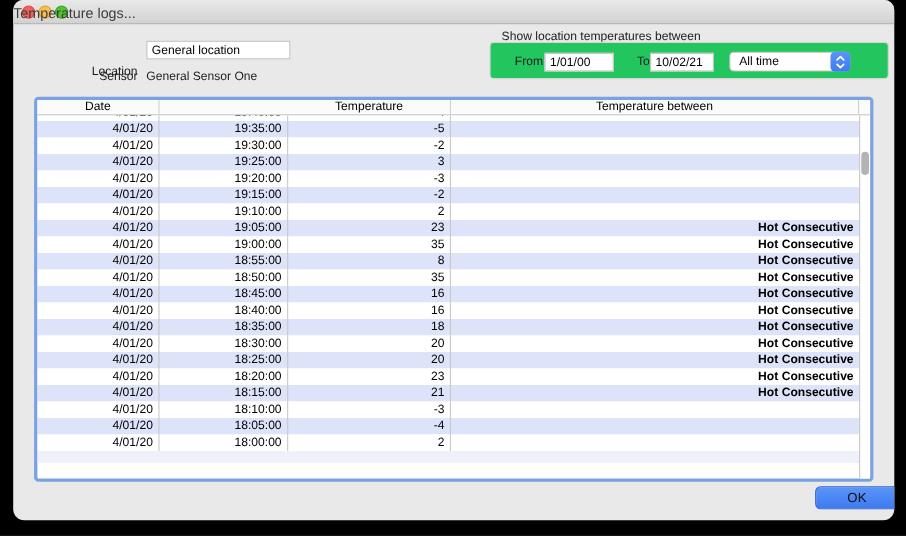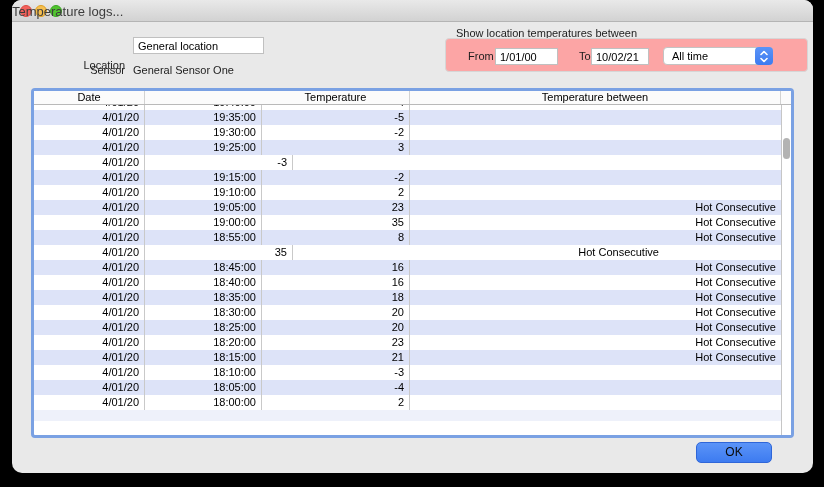--- a/index.html
+++ b/index.html
@@ -21,21 +21,21 @@
 
   
   .lbl { position:absolute; font-size:11px; color:#1d1d1d; }
   .lbl.right { width:83px; text-align:right; }
   .textfield { position:absolute; background:#fff; border:1px solid #c0c0c0;
                font-size:11px; color:#000; padding:0 4px;
                font-family:"Liberation Sans", sans-serif; }
   .static-value { position:absolute; font-size:11px; color:#1d1d1d; }
 
   .groupbox { position:absolute; left:433px; top:38px; width:363px; height:34px;
-              background:#fca5a5; border:1px solid #d6d6d6; border-radius:4px; }
+              background:#22c55e; border:1px solid #d6d6d6; border-radius:4px; }
   .groupbox .lbl-inline { position:absolute; top:11px; font-size:11px; color:#1d1d1d; }
 
   .dropdown { position:absolute; left:217px; top:8px; width:110px; height:18px;
               background:#fff; border:1px solid #c3c3c3; border-radius:4px; }
   .dropdown .dd-text { position:absolute; left:8px; top:2px; font-size:11px; color:#000; }
   .dropdown .dd-cap { position:absolute; right:-1px; top:-1px; width:18px; height:18px;
               border-radius:4px; background:linear-gradient(var(--accent-light), var(--accent));
               display:flex; align-items:center; justify-content:center; }
 
   
@@ -49,30 +49,30 @@
   .h-breach { width:371px; } .h-scroll { width:10px; border-right:none; }
 
   .tbody { position:absolute; left:0; top:14px; bottom:0; width:747px; overflow:hidden; }
   .trow { display:flex; height:15px; background:#fff; }
   .trow.alt { background:var(--alt-row); }
   .trow.clipped { margin-top:-10px; }
   .cell { font-size:11px; color:#000; line-height:15px; text-align:right;
           padding-right:5px; border-right:1px solid #c9c9c9;
           overflow:hidden; white-space:nowrap; }
   .c-date { width:111px; } .c-time { width:117px; } .c-temp { width:148px; }
-  .c-breach { width:371px; border-right:none; }
+  .c-breach { width:371px; border-right:none;font-weight:bold; }
   .empty-band { height:11px; background:#eef1fa; }
 
   .vscroll { position:absolute; right:0; top:14px; bottom:0; width:10px;
              background:#fff; border-left:1px solid #c6c6c6; }
   .vthumb { position:absolute; left:1px; top:33px; width:7px; height:21px;
             background:#b3b3b3; border-radius:3.5px; }
 
   
-  .ok-btn { position:absolute; left:684px; top:442px; width:76px; height:21px;
+  .ok-btn { position:absolute; left:729px; top:442px; width:76px; height:21px;
             background:linear-gradient(var(--accent-light), var(--accent));
             border:1px solid #2f66d8; border-radius:5px;
             font-size:12px; color:#0b0b0b; line-height:19px;
             font-family:"Liberation Sans", sans-serif; }
 </style>
 </head>
 <body>
 
 <div class="window">
 
@@ -133,20 +133,21 @@
           <div class="cell c-breach"></div>
         </div>
         <div class="trow alt">
           <div class="cell c-date">4/01/20</div>
           <div class="cell c-time">19:25:00</div>
           <div class="cell c-temp">3</div>
           <div class="cell c-breach"></div>
         </div>
         <div class="trow">
           <div class="cell c-date">4/01/20</div>
+          <div class="cell c-time">19:20:00</div>
           <div class="cell c-temp">-3</div>
           <div class="cell c-breach"></div>
         </div>
         <div class="trow alt">
           <div class="cell c-date">4/01/20</div>
           <div class="cell c-time">19:15:00</div>
           <div class="cell c-temp">-2</div>
           <div class="cell c-breach"></div>
         </div>
         <div class="trow">
@@ -168,20 +169,21 @@
           <div class="cell c-breach">Hot Consecutive</div>
         </div>
         <div class="trow alt">
           <div class="cell c-date">4/01/20</div>
           <div class="cell c-time">18:55:00</div>
           <div class="cell c-temp">8</div>
           <div class="cell c-breach">Hot Consecutive</div>
         </div>
         <div class="trow">
           <div class="cell c-date">4/01/20</div>
+          <div class="cell c-time">18:50:00</div>
           <div class="cell c-temp">35</div>
           <div class="cell c-breach">Hot Consecutive</div>
         </div>
         <div class="trow alt">
           <div class="cell c-date">4/01/20</div>
           <div class="cell c-time">18:45:00</div>
           <div class="cell c-temp">16</div>
           <div class="cell c-breach">Hot Consecutive</div>
         </div>
         <div class="trow">

